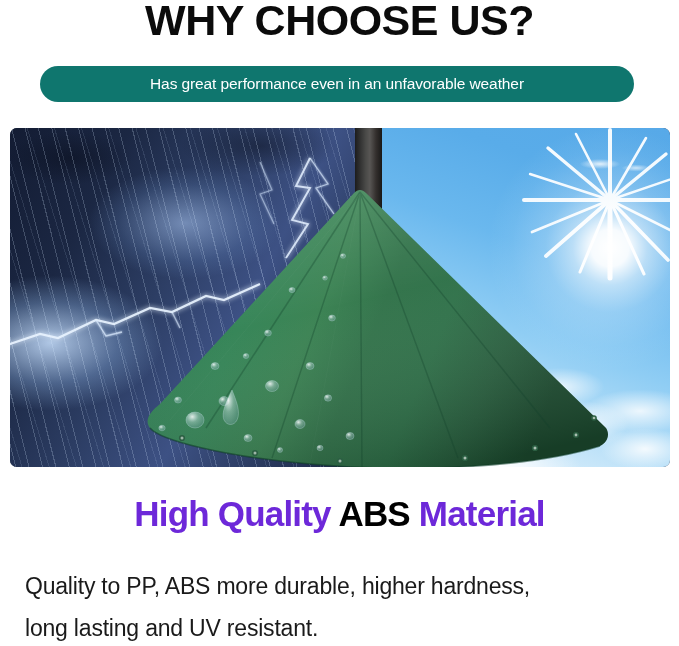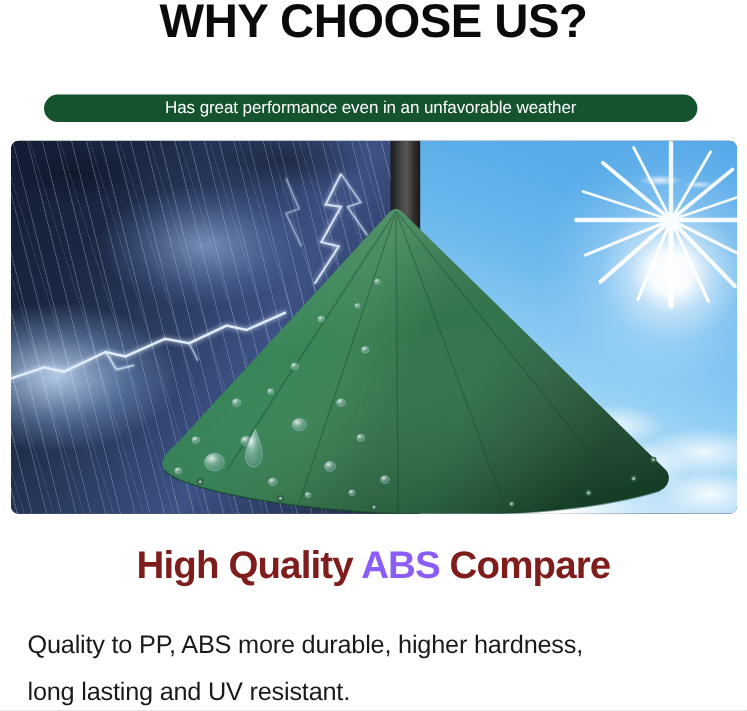--- a/index.html
+++ b/index.html
@@ -37,27 +37,26 @@
     line-height: 52px;
     white-space: nowrap;
   }
 
   
   .pill {
     position: absolute;
     left: 40px;
     top: 66px;
     width: 594px;
-    height: 25px;
+    height: 36px;
     border-radius: 18px;
-    background: #14532d;
+    background: #0f766e;
     display: flex;
     align-items: center;
     justify-content: center;
-    margin-top: 20px;
   }
   .pill-text {
     color: #ffffff;
     font-size: 15.5px;
     font-weight: 400;
     letter-spacing: -0.1px;
     white-space: nowrap;
     font-family: "Liberation Sans", sans-serif;
   }
 
@@ -191,22 +190,22 @@
     left: 0; top: 492px;
     width: 679px;
     text-align: center;
     font-size: 35px;
     font-weight: 700;
     letter-spacing: -0.8px;
     line-height: 44px;
     white-space: nowrap;
     font-family: "Liberation Sans", sans-serif;
   }
-  .t-green { color: #7f1d1d; }
-  .t-red { color: #8b5cf6; }
+  .t-green { color: #6d28d9; }
+  .t-red { color: #000000; }
 
   .body-copy {
     position: absolute;
     left: 25px; top: 565px;
     width: 640px;
     font-size: 23px;
     font-weight: 400;
     line-height: 42px;
     color: #1a1a1a;
     letter-spacing: -0.2px;
@@ -386,21 +385,21 @@
           <ellipse cx="315" cy="150" rx="2.4" ry="2.1"></ellipse>
         </g>
 
         <path d="M222,262 C226,272 231,284 227,292 C224,298 217,298 214,292 C211,285 216,274 222,262 Z" fill="url(#dropG)" stroke="#cfe6ef" stroke-width="0.6" stroke-opacity="0.5"></path>
         <path d="M130,300 C134,310 138,320 134,327 C131,332 125,332 122,327 C119,321 124,311 130,300 Z" fill="url(#dropG)" stroke="#cfe6ef" stroke-width="0.6" stroke-opacity="0.5"></path>
       </g>
     </svg>
   </div>
 
   <div class="title2">
-    <span class="t-green">High Quality </span><span class="t-red">ABS</span><span class="t-green"> Compare</span>
+    <span class="t-green">High Quality </span><span class="t-red">ABS</span><span class="t-green"> Material</span>
   </div>
 
   <div class="body-copy">
     <span>Quality to PP, ABS more durable, higher hardness,</span>
     <span>long lasting and UV resistant.</span>
   </div>
 
 </div>
 
 </body></html>

